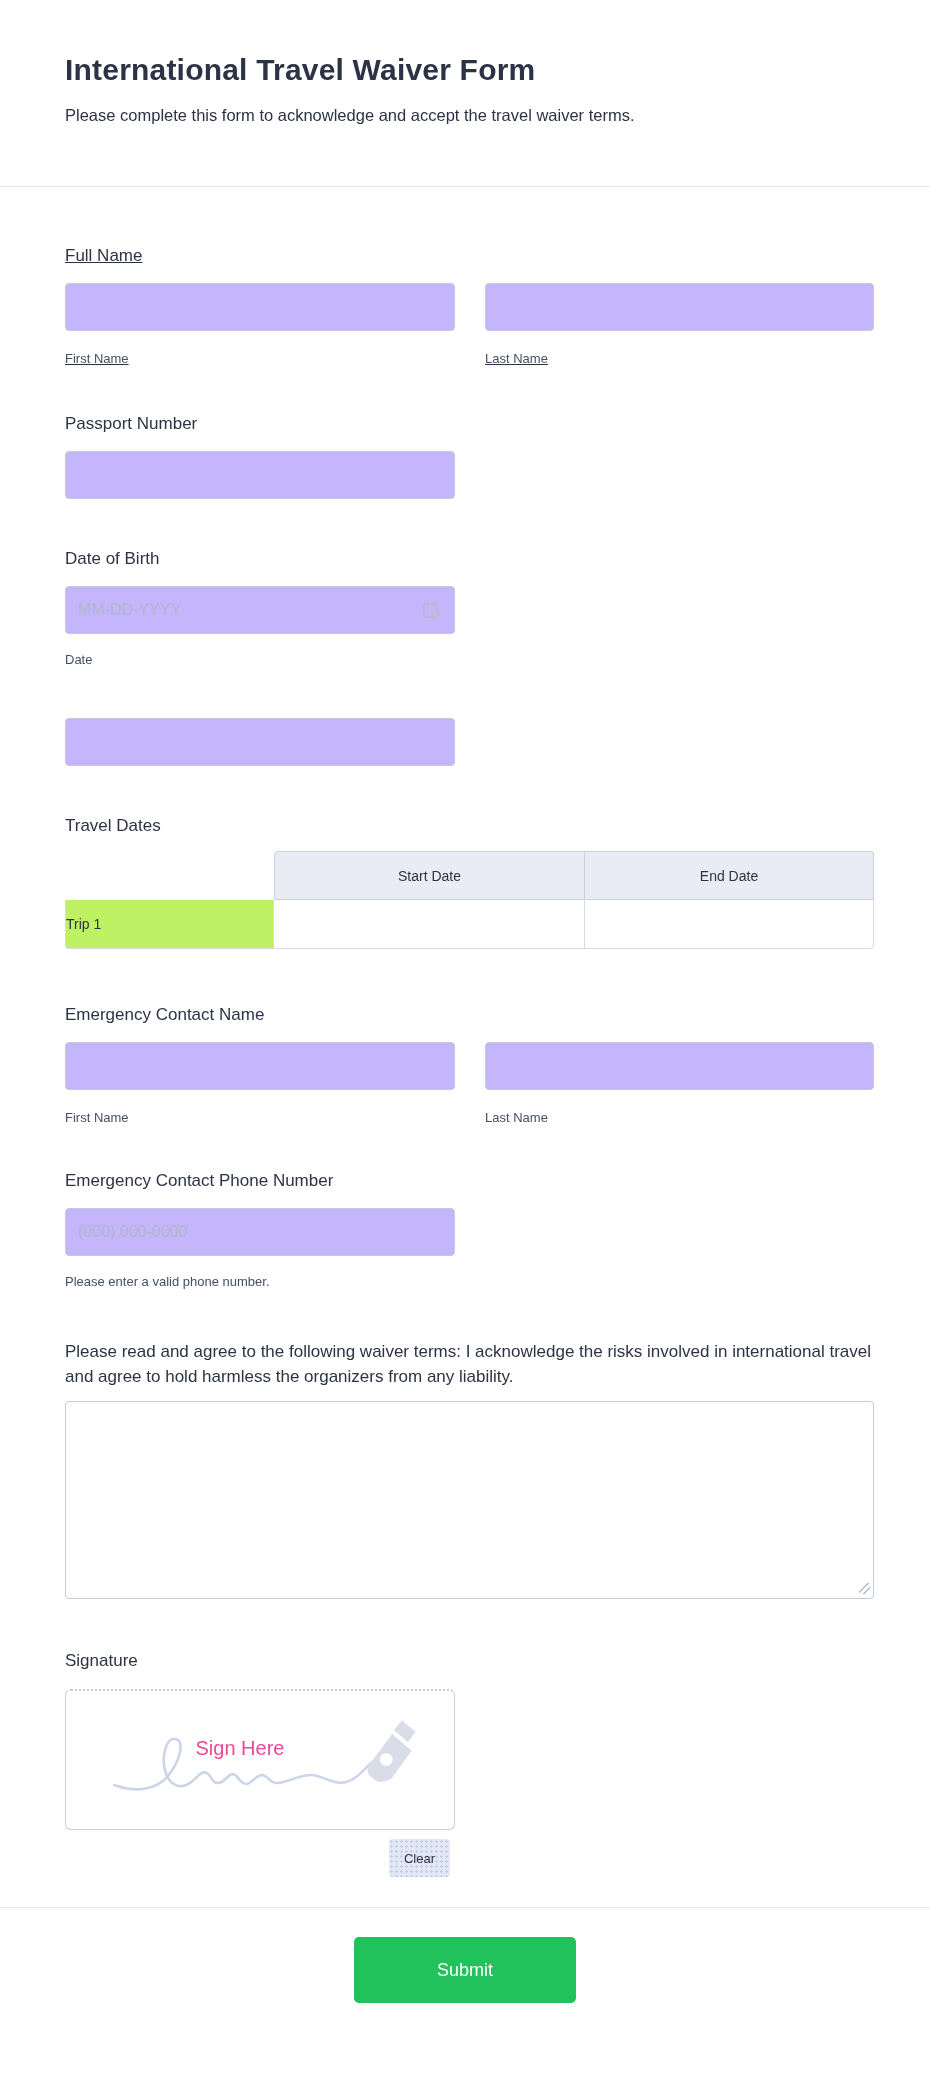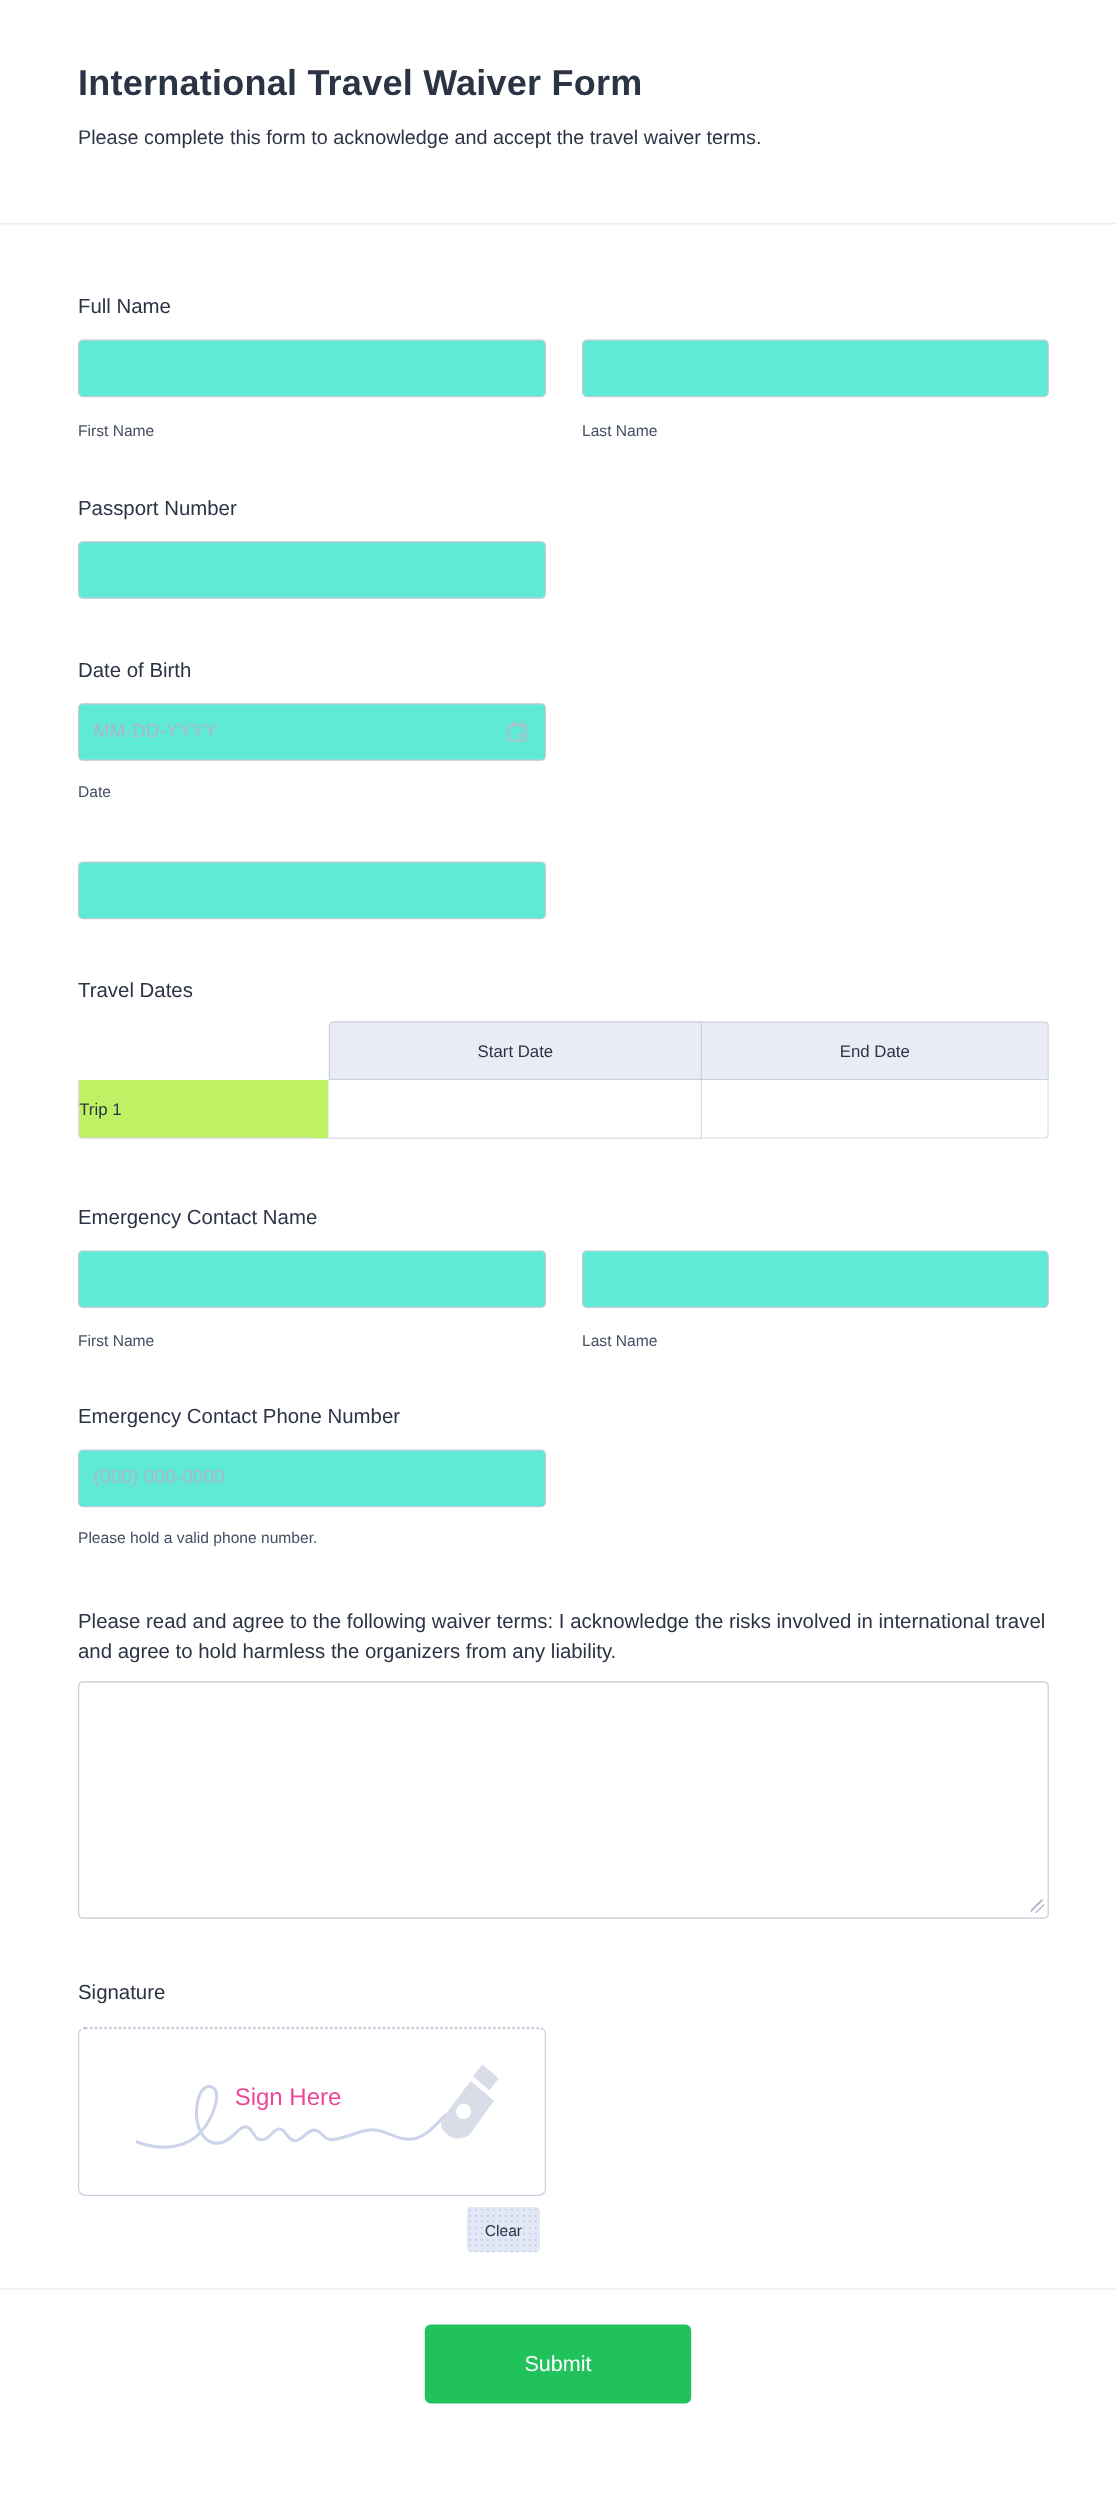--- a/index.html
+++ b/index.html
@@ -45,36 +45,36 @@
     line-height: 16px;
     color: #444f63;
   }
 
   .text-input {
     display: block;
     width: 390px;
     height: 48px;
     border: 1px solid #c3cad8;
     border-radius: 4px;
-    background: #5eead4;
+    background: #c4b5fd;
     font-family: "Liberation Sans", sans-serif;
     font-size: 16px;
     color: #2c3345;
     padding: 0 12px;
     outline: none;
   }
   .text-input::placeholder { color: #aeb7c9; opacity: 1; }
 
   .two-col { display: flex; gap: 30px; }
   .col { width: 390px; }
   .col.grow { flex: 1; }
   .col .text-input { width: 100%; }
 
   
-  .f-fullname   { margin-top: 58px; }
+  .f-fullname   { margin-top: 58px; text-decoration: underline; }
   .f-passport   { margin-top: 46px; }
   .f-dob        { margin-top: 49px; }
   .f-destination{ margin-top: 50px; }
   .f-travel     { margin-top: 49px; }
   .f-emername   { margin-top: 55px; }
   .f-emerphone  { margin-top: 44px; }
   .f-waiver     { margin-top: 49px; }
   .f-signature  { margin-top: 51px; }
 
   .label-gap { margin-bottom: 16px; }
@@ -293,21 +293,21 @@
       <div class="col grow">
         <input class="text-input" type="text" style="">
         <div class="sub-label sub-gap">Last Name</div>
       </div>
     </div>
   </section>
 
   <section class="f-emerphone">
     <div class="field-label label-gap">Emergency Contact Phone Number</div>
     <input class="text-input" type="text" placeholder="(000) 000-0000" style="">
-    <div class="sub-label" style="margin-top:18px">Please hold a valid phone number.</div>
+    <div class="sub-label" style="margin-top:18px">Please enter a valid phone number.</div>
   </section>
 
   <section class="f-waiver">
     <div class="waiver-text">Please read and agree to the following waiver terms: I acknowledge the risks involved in international travel and agree to hold harmless the organizers from any liability.</div>
     <div class="waiver-area-wrap">
       <textarea class="waiver-area" style=""></textarea>
       <div class="resize-corner"></div>
     </div>
   </section>
 

